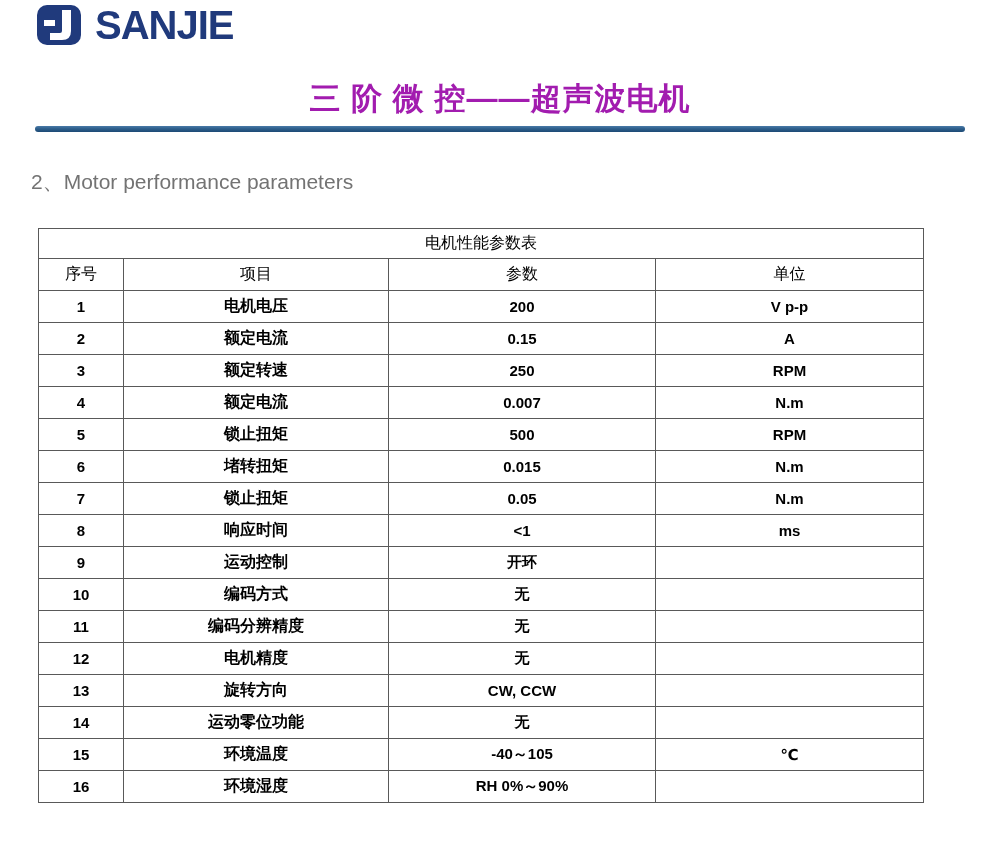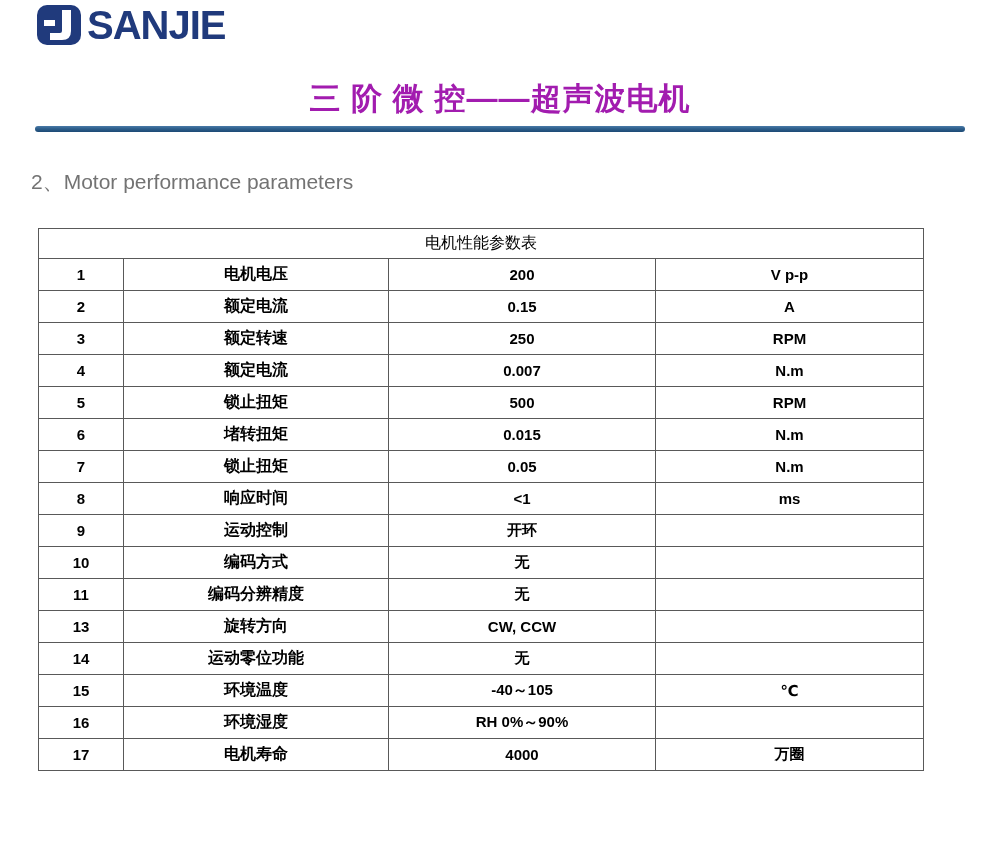--- a/index.html
+++ b/index.html
@@ -15,21 +15,21 @@
     background: #ffffff;
     overflow: hidden;
   }
   
   .logo {
     position: absolute;
     left: 36px;
     top: 3px;
     display: flex;
     align-items: flex-start;
-    gap: 5px;
+    gap: 13px;
   }
   .logo-icon { display: block; }
   .brand {
     font-size: 40px;
     font-weight: 900;
     letter-spacing: -1px;
     color: #203a7c;
     line-height: 44px;
   }
   
@@ -120,20 +120,26 @@
     <colgroup>
       <col style="width:85px">
       <col style="width:265px">
       <col style="width:267px">
       <col style="width:268px">
     </colgroup>
     <thead>
       <tr>
         <th class="tbl-title" colspan="4">电机性能参数表</th>
       </tr>
+      <tr class="head-row">
+        <th>序号</th>
+        <th>项目</th>
+        <th>参数</th>
+        <th>单位</th>
+      </tr>
     </thead>
     <tbody>
         <tr>
           <td class="c0">1</td>
           <td class="c1">电机电压</td>
           <td class="c2">200</td>
           <td class="c3">V p-p</td>
         </tr>
         <tr>
           <td class="c0">2</td>
@@ -189,20 +195,26 @@
           <td class="c2">无</td>
           <td class="c3"></td>
         </tr>
         <tr>
           <td class="c0">11</td>
           <td class="c1">编码分辨精度</td>
           <td class="c2">无</td>
           <td class="c3"></td>
         </tr>
         <tr>
+          <td class="c0">12</td>
+          <td class="c1">电机精度</td>
+          <td class="c2">无</td>
+          <td class="c3"></td>
+        </tr>
+        <tr>
           <td class="c0">13</td>
           <td class="c1">旋转方向</td>
           <td class="c2">CW, CCW</td>
           <td class="c3"></td>
         </tr>
         <tr>
           <td class="c0">14</td>
           <td class="c1">运动零位功能</td>
           <td class="c2">无</td>
           <td class="c3"></td>
@@ -212,22 +224,16 @@
           <td class="c1">环境温度</td>
           <td class="c2">-40～105</td>
           <td class="c3">℃</td>
         </tr>
         <tr>
           <td class="c0">16</td>
           <td class="c1">环境湿度</td>
           <td class="c2">RH 0%～90%</td>
           <td class="c3"></td>
         </tr>
-        <tr>
-          <td class="c0">17</td>
-          <td class="c1">电机寿命</td>
-          <td class="c2">4000</td>
-          <td class="c3">万圈</td>
-        </tr>
       </tbody>
   </table>
 
 </div>
 
 </body></html>

